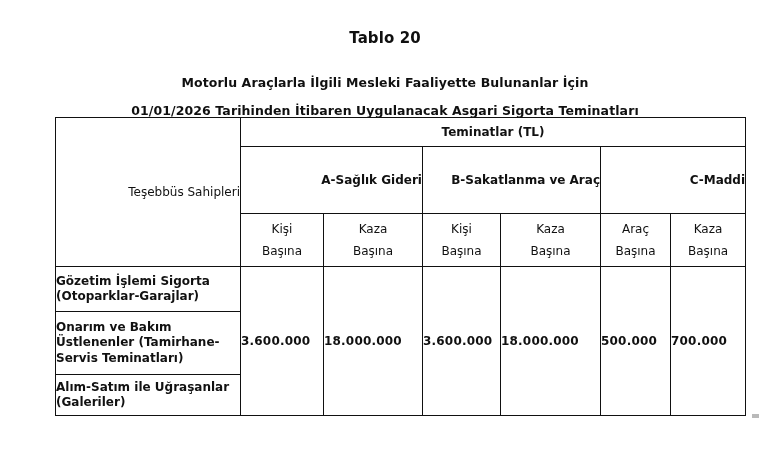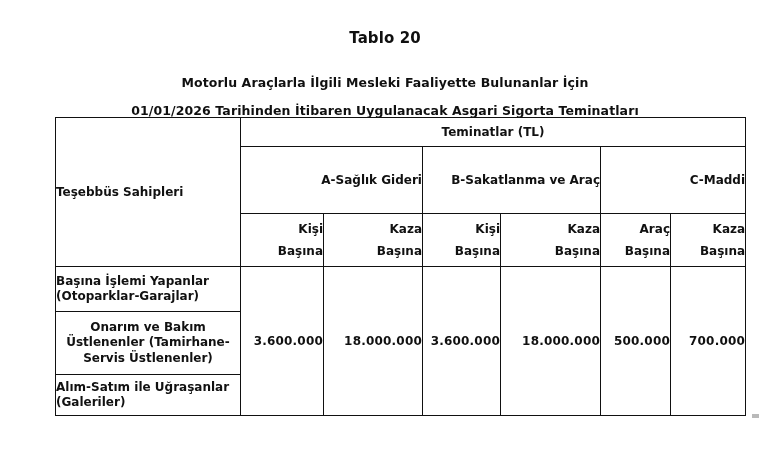--- a/index.html
+++ b/index.html
@@ -69,56 +69,56 @@
     height: 28px;
     text-align: center;
   }
   .hdr-group {
     font-weight: bold;
     font-size: 12px;
     height: 66px;
     text-align: right;
   }
   .hdr-sub {
-    font-weight: bold;
+    font-weight: normal;
     font-size: 11.5px;
     height: 52px;
-    text-align: right;
+    text-align: center;
     line-height: 1.85;
   }
   .hdr-sub .l1 { display: block; }
   .hdr-sub .l2 { display: block; }
 
   .stub-head {
-    font-weight: bold;
-    font-size: 12px;
-    text-align: left;
+    font-weight: normal;
+    font-size: 12px;
+    text-align: right;
     vertical-align: middle;
   }
 
   .row-label {
     font-weight: bold;
     font-size: 12px;
     text-align: left;
     padding: 3px 3px 3px 7px;
     line-height: 1.28;
     vertical-align: middle;
   }
   .row-label span { display: block; }
 
   .value-cell {
     font-weight: bold;
     font-size: 12.5px;
-    text-align: right;
+    text-align: left;
     vertical-align: middle;
     letter-spacing: 0.2px;
   }
 
   .r-h1 { height: 44px; }
-  .r-h2 { height: 62px; text-align: center; }
+  .r-h2 { height: 62px; }
   .r-h3 { height: 40px; }
 
   
   .scan-mark {
     position: absolute;
     left: 752px;
     top: 414px;
     width: 7px;
     height: 4px;
     background: #b9b9b9;
@@ -181,36 +181,36 @@
           <span class="l2">Başına</span>
         </td>
         <td class="hdr-sub">
           <span class="l1">Kaza</span>
           <span class="l2">Başına</span>
         </td>
       </tr>
 
       <tr>
         <td class="row-label r-h1">
-          <span>Başına İşlemi Yapanlar</span>
+          <span>Gözetim İşlemi Sigorta</span>
           <span>(Otoparklar-Garajlar)</span>
         </td>
         <td class="value-cell" rowspan="3">3.600.000</td>
         <td class="value-cell" rowspan="3">18.000.000</td>
         <td class="value-cell" rowspan="3">3.600.000</td>
         <td class="value-cell" rowspan="3">18.000.000</td>
         <td class="value-cell" rowspan="3">500.000</td>
         <td class="value-cell" rowspan="3">700.000</td>
       </tr>
 
       <tr>
         <td class="row-label r-h2">
           <span>Onarım ve Bakım</span>
           <span>Üstlenenler (Tamirhane-</span>
-          <span>Servis Üstlenenler)</span>
+          <span>Servis Teminatları)</span>
         </td>
       </tr>
 
       <tr>
         <td class="row-label r-h3">
           <span>Alım-Satım ile Uğraşanlar</span>
           <span>(Galeriler)</span>
         </td>
       </tr>
     </tbody>

